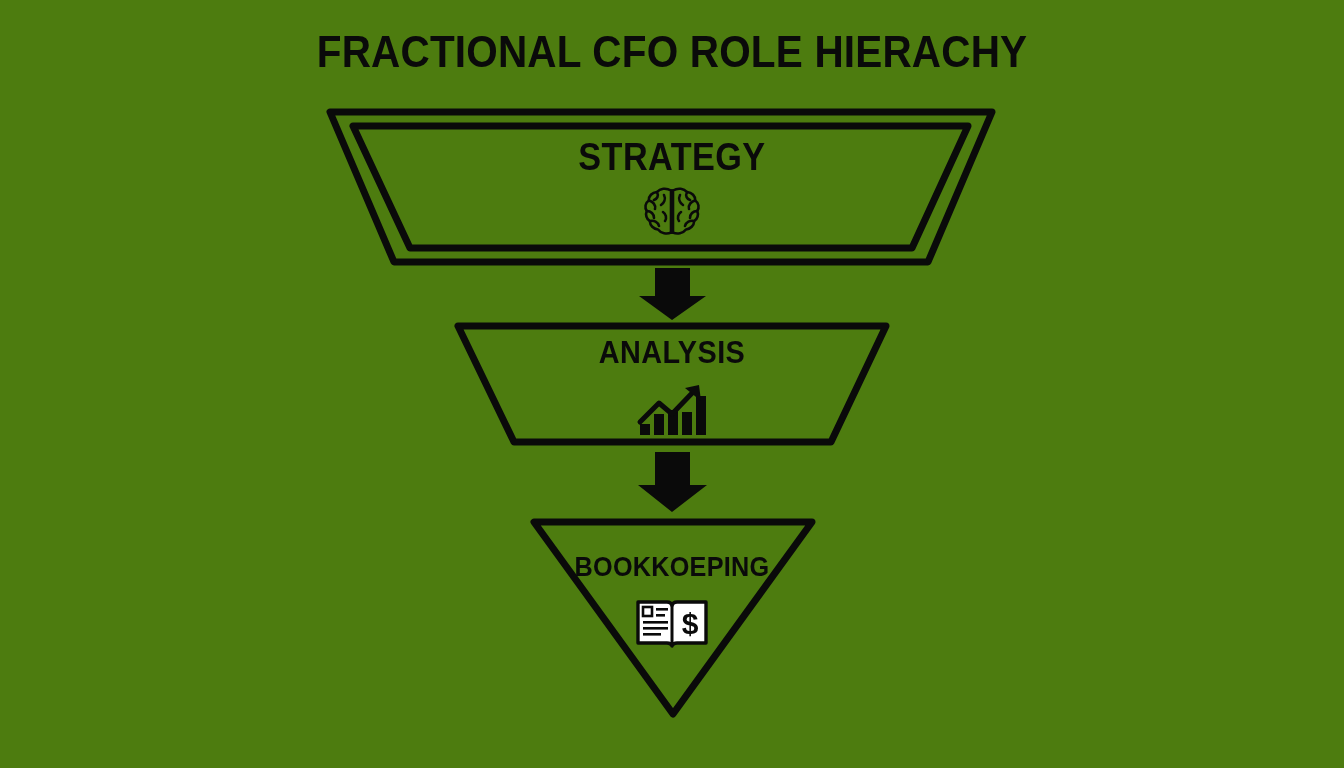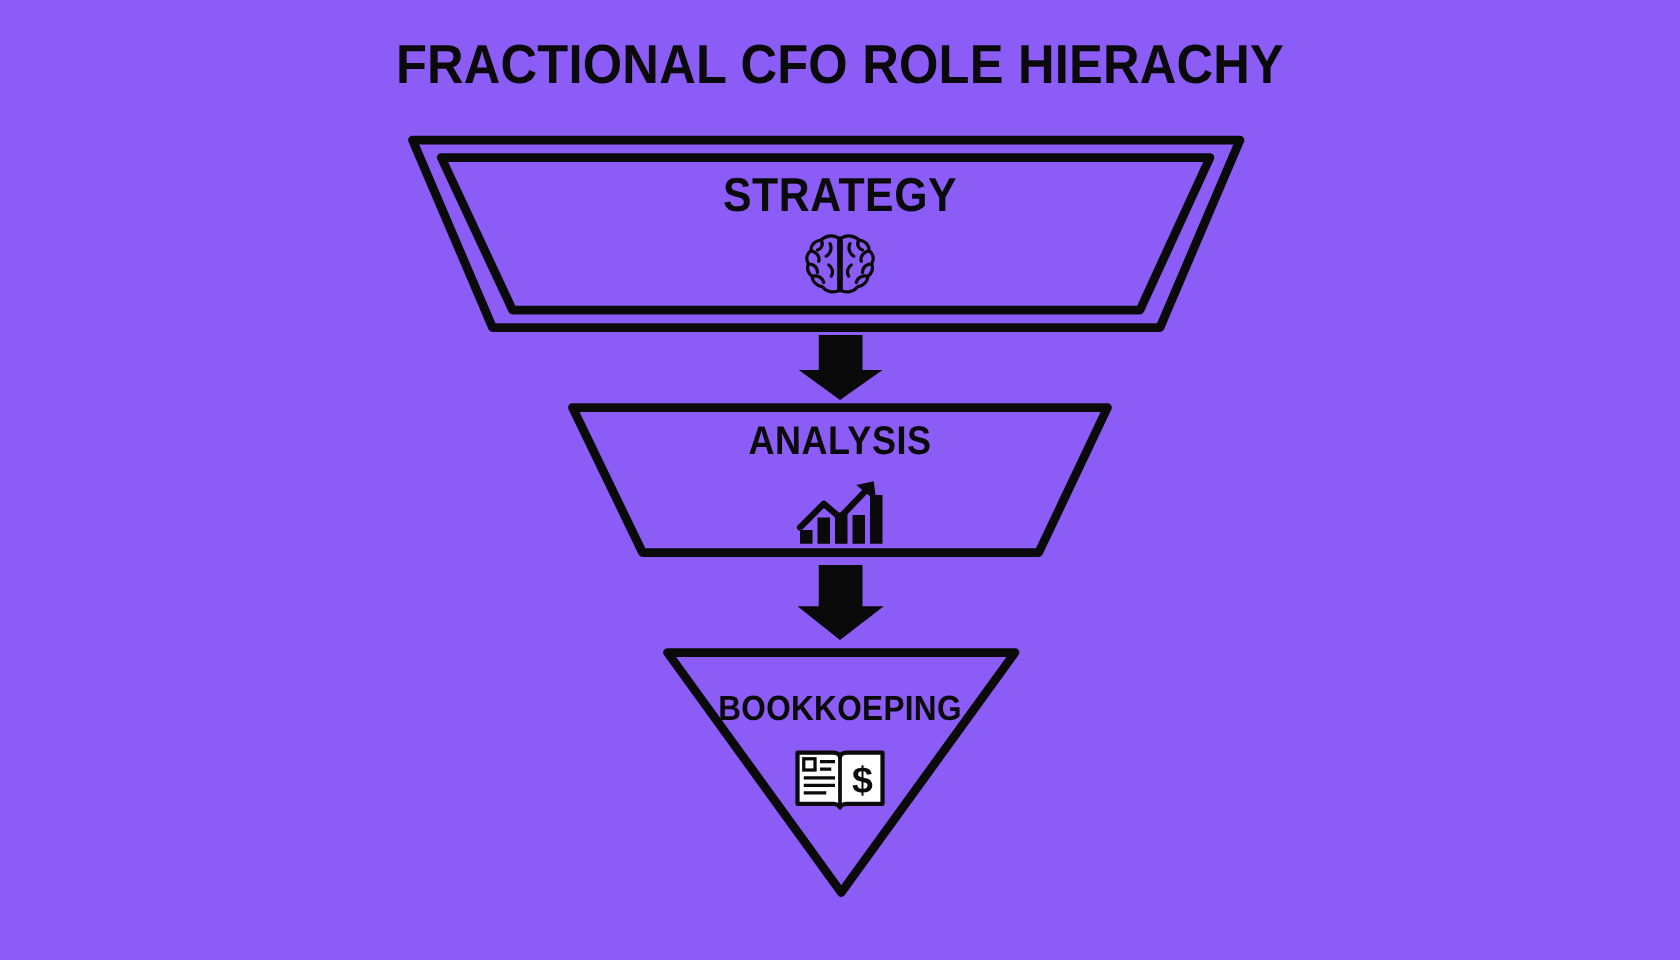--- a/index.html
+++ b/index.html
@@ -12,21 +12,21 @@
     width: 1344px;
     height: 768px;
     overflow: hidden;
     font-family: "Liberation Sans", sans-serif;
     color: #0a0a0a;
   }
   #canvas {
     position: relative;
     width: 1344px;
     height: 768px;
-    background: #8b5cf6;
+    background: #4d7c0f;
   }
 
   
   #diagram-title {
     position: absolute;
     left: 0;
     top: 30px;
     width: 1344px;
     text-align: center;
     font-family: "Liberation Sans", sans-serif;

